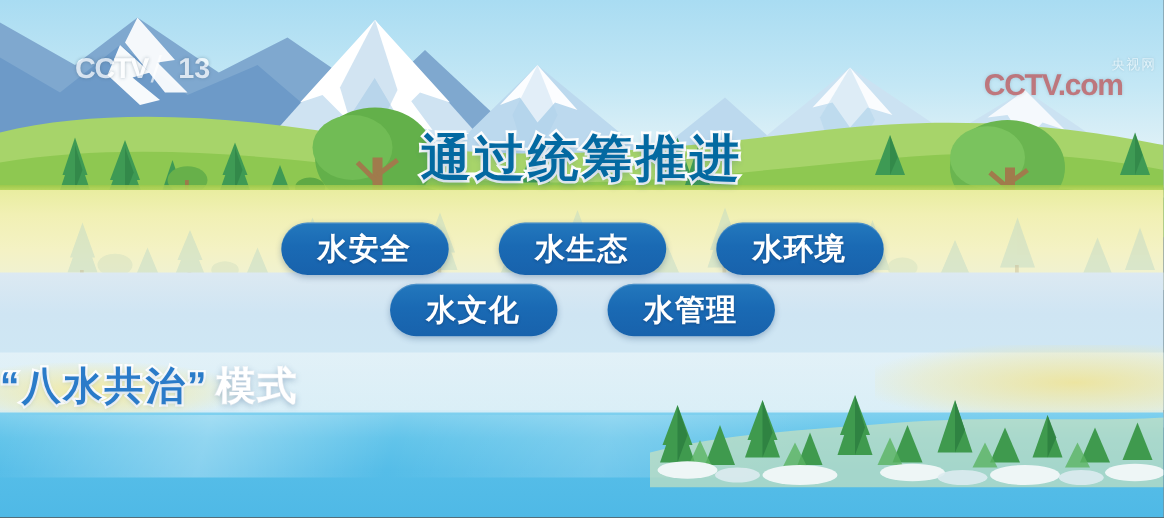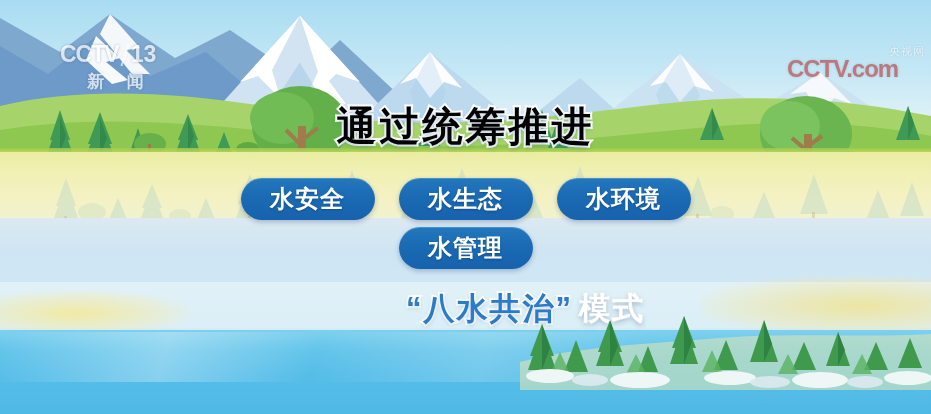--- a/index.html
+++ b/index.html
@@ -138,20 +138,21 @@
     transform: skewX(-18deg);
     opacity: .9;
   }
   .logo-13 {
     font-family: "Liberation Sans", sans-serif;
     font-size: 23px;
     font-weight: bold;
     color: #ffffff;
     text-shadow: 0 0 3px rgba(60,90,110,.55);
     line-height: 1;
+    margin-left: 12px;
   }
   .logo-cn {
     margin-top: 2px;
     font-size: 17px;
     font-weight: bold;
     color: #ffffff;
     letter-spacing: 9px;
     text-align: center;
     text-shadow: 0 0 3px rgba(60,90,110,.5);
   }
@@ -185,36 +186,36 @@
 
   
   .headline {
     position: absolute;
     left: 0; top: 99px;
     width: 931px;
     text-align: center;
     font-size: 40px;
     font-weight: bold;
     letter-spacing: 3px;
-    color: #000000;
+    color: #0369a1;
     -webkit-text-stroke: 4px #ffffff;
     paint-order: stroke fill;
     text-shadow: 0 3px 5px rgba(40,90,140,.30);
   }
 
   
   .pill-rows {
     position: absolute;
     left: 0; top: 178px;
     width: 931px;
   }
   .pill-row {
     display: flex;
     justify-content: center;
-    gap: 24px;
+    gap: 40px;
     margin-bottom: 7px;
   }
   .pill {
     width: 134px;
     height: 42px;
     border-radius: 21px;
     background: linear-gradient(to bottom, #2378bd 0%, #1a6ab4 45%, #1862ac 100%);
     box-shadow: 0 2px 5px rgba(20,60,110,.30), inset 0 1px 0 rgba(255,255,255,.18);
     display: flex;
     align-items: center;
@@ -225,21 +226,21 @@
     letter-spacing: 1px;
     text-shadow: 0 1px 2px rgba(10,45,90,.45);
     cursor: pointer;
   }
 
   
   .caption {
     position: absolute;
     left: 0; top: 288px;
     width: 765px;
-    text-align: right;
+    text-align: left;
     padding-right: 120px;
     box-sizing: border-box;
     font-size: 31px;
     font-weight: bold;
     letter-spacing: 2px;
     white-space: nowrap;
   }
   .cap-blue {
     color: #2a7bc9;
     -webkit-text-stroke: 3.5px #ffffff;
@@ -437,37 +438,37 @@
       <ellipse cx="345" cy="82" rx="18" ry="6"></ellipse>
     </g>
   </svg>
 
   <div class="logo">
     <div class="logo-row">
       <span class="logo-cctv">CCTV</span>
       <span class="logo-slash"></span>
       <span class="logo-13">13</span>
     </div>
-    <div class="logo-cn">新 闻</div>
   </div>
 
   <div class="wmark">
     <span class="wmark-cn">央视网</span>
     <span class="wmark-main">CCTV.com</span>
   </div>
 
   <div class="headline">通过统筹推进</div>
 
   <div class="pill-rows">
     <div class="pill-row">
       <div class="pill">水安全</div>
       <div class="pill">水生态</div>
       <div class="pill">水环境</div>
     </div>
     <div class="pill-row">
+      <div class="pill">水文化</div>
       <div class="pill">水管理</div>
     </div>
   </div>
 
   <div class="caption">
     <span class="cap-blue">“八水共治”</span><span class="cap-white">模式</span>
   </div>
 
 </div>
 

